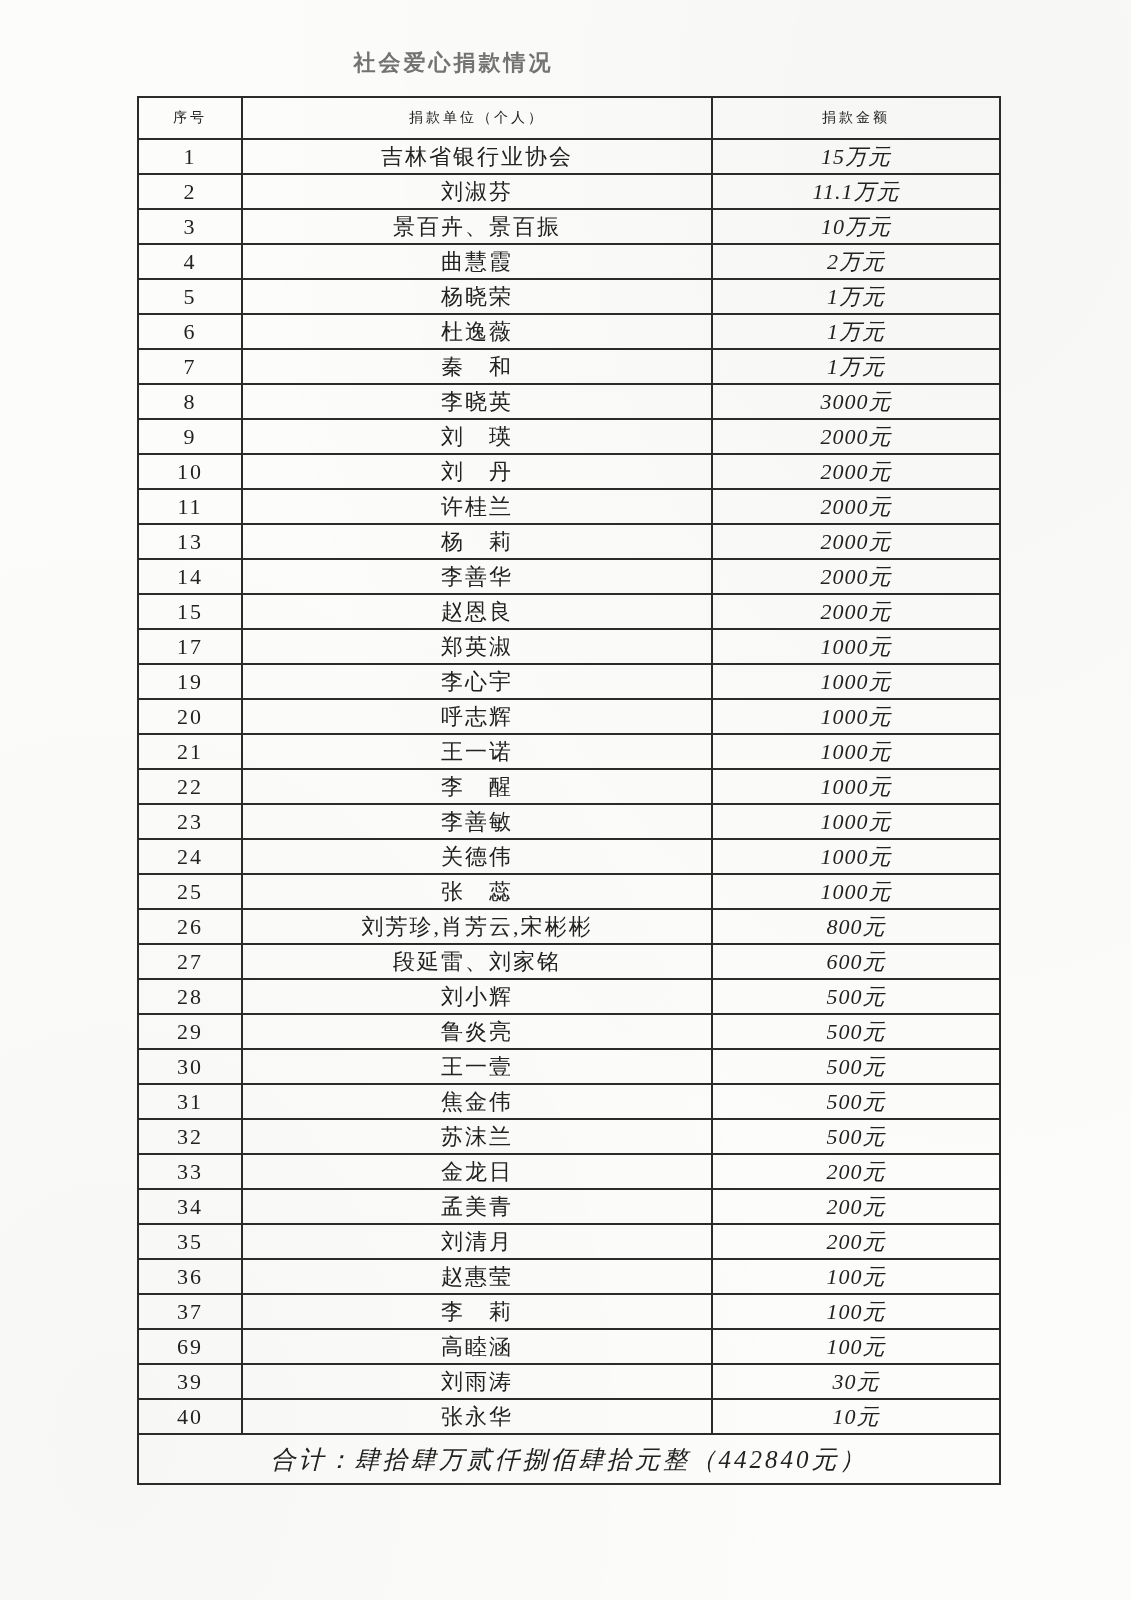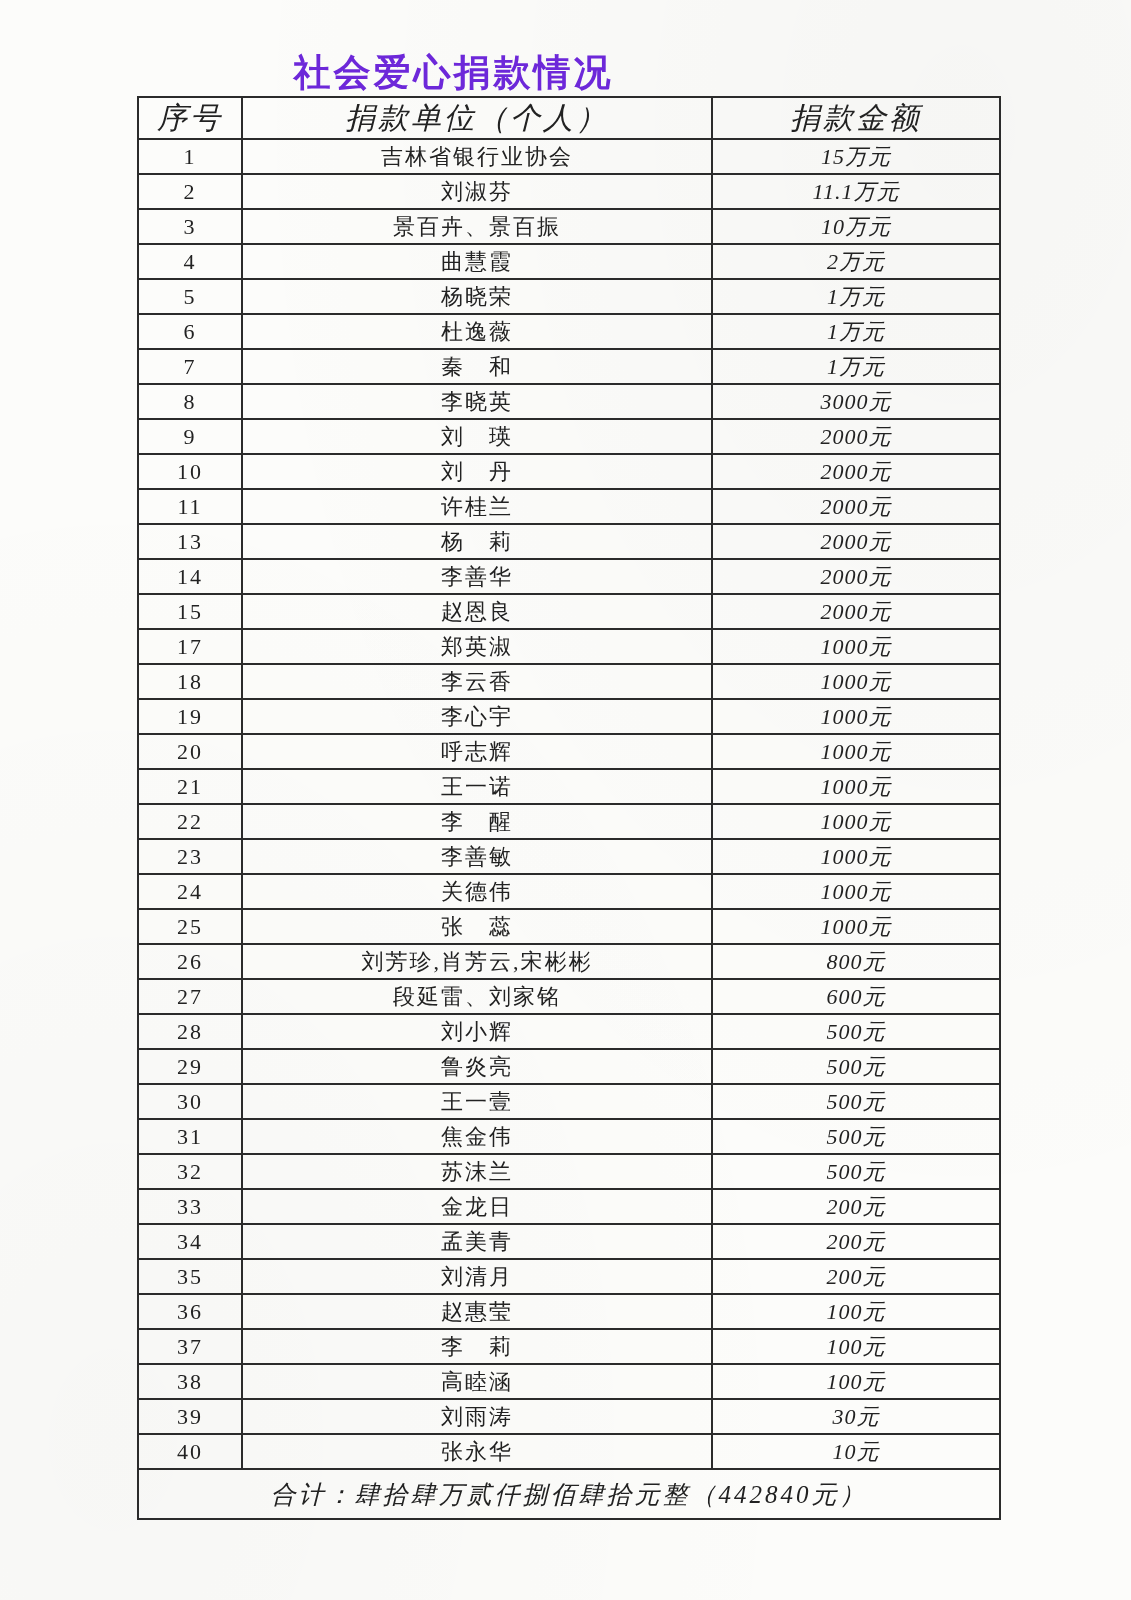--- a/index.html
+++ b/index.html
@@ -20,23 +20,23 @@
   }
   .doc-title {
     position: absolute;
     top: 48px;
     left: 0;
     width: 907px;
     text-align: center;
     margin: 0;
     font-family: "Liberation Sans", "DejaVu Sans", sans-serif;
     font-weight: 700;
-    font-size: 37px;
+    font-size: 22px;
     letter-spacing: 3px;
-    color: #6d28d9;
+    color: #737373;
   }
   table.donation-table {
     position: absolute;
     left: 137px;
     top: 96px;
     width: 862px;
     border-collapse: collapse;
     table-layout: fixed;
   }
   .donation-table col.c-index  { width: 104px; }
@@ -49,22 +49,21 @@
     vertical-align: middle;
     padding: 0;
     font-size: 22px;
     font-weight: 400;
     line-height: 1;
     color: #222;
   }
   .donation-table thead th {
     height: 40px;
     letter-spacing: 3px;
-    font-size: 30px;
-    font-style: italic;
+    font-size: 14px;
   }
   .donation-table tbody td {
     height: 33px;
     letter-spacing: 2px;
   }
   .donation-table tbody td.amount-cell {
     letter-spacing: 1px;
     font-style: italic;
   }
   .donation-table tfoot td {
@@ -162,25 +161,20 @@
         <td>15</td>
         <td>赵恩良</td>
         <td class="amount-cell">2000元</td>
       </tr>
       <tr>
         <td>17</td>
         <td>郑英淑</td>
         <td class="amount-cell">1000元</td>
       </tr>
       <tr>
-        <td>18</td>
-        <td>李云香</td>
-        <td class="amount-cell">1000元</td>
-      </tr>
-      <tr>
         <td>19</td>
         <td>李心宇</td>
         <td class="amount-cell">1000元</td>
       </tr>
       <tr>
         <td>20</td>
         <td>呼志辉</td>
         <td class="amount-cell">1000元</td>
       </tr>
       <tr>
@@ -262,21 +256,21 @@
         <td>36</td>
         <td>赵惠莹</td>
         <td class="amount-cell">100元</td>
       </tr>
       <tr>
         <td>37</td>
         <td>李　莉</td>
         <td class="amount-cell">100元</td>
       </tr>
       <tr>
-        <td>38</td>
+        <td>69</td>
         <td>高睦涵</td>
         <td class="amount-cell">100元</td>
       </tr>
       <tr>
         <td>39</td>
         <td>刘雨涛</td>
         <td class="amount-cell">30元</td>
       </tr>
       <tr>
         <td>40</td>

